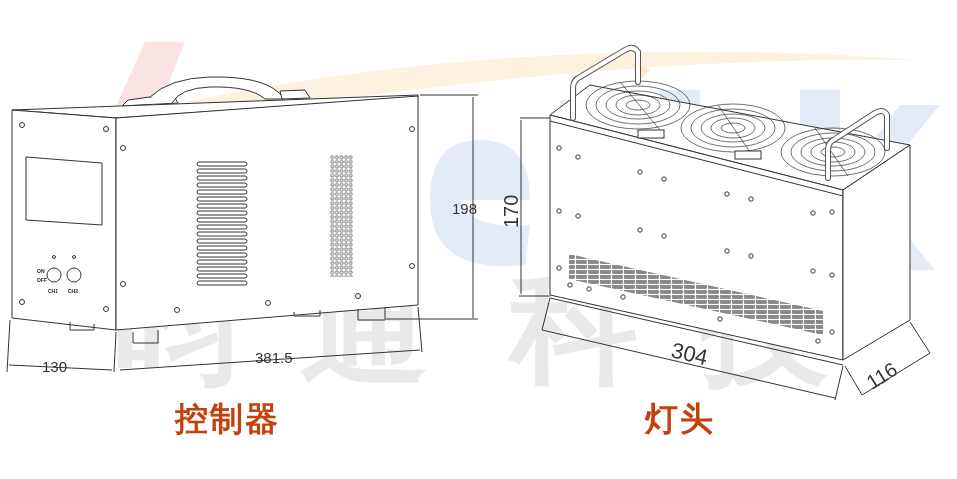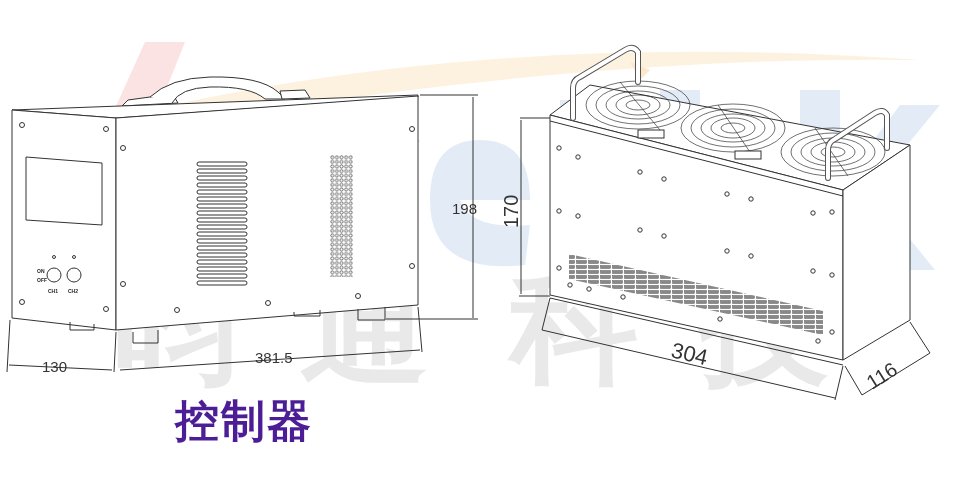--- a/index.html
+++ b/index.html
@@ -2,22 +2,22 @@
 <html><head>
 <meta charset="utf-8">
 <style>
   html, body { margin: 0; padding: 0; background: #ffffff; }
   body { width: 957px; height: 479px; overflow: hidden; position: relative;
          font-family: "DejaVu Sans", sans-serif; }
   .stage { position: absolute; left: 0; top: 0; width: 957px; height: 479px; }
   svg.drawing { position: absolute; left: 0; top: 0; }
   .wm-cjk { position: absolute; font-family: "DejaVu Sans", sans-serif; color: #e9e9e9;
             font-size: 128px; font-weight: bold; line-height: 1; top: 262px; }
-  .label { position: absolute; font-family: Liberation Mono, monospace; font-weight: bold;
-           color: #4c1d95; font-size: 44px; line-height: 1; letter-spacing: 2px; }
+  .label { position: absolute; font-family: Liberation Sans, sans-serif; font-weight: bold;
+           color: #c2410c; font-size: 33px; line-height: 1; letter-spacing: 2px; }
   .dim { font-family: "Liberation Sans", sans-serif; fill: #333; }
 </style>
 </head>
 <body>
 
 <div class="stage">
 
   <div class="wm-cjk" style="left:112px;">昀</div>
   <div class="wm-cjk" style="left:300px;">通</div>
   <div class="wm-cjk" style="left:510px;">科</div>
@@ -203,13 +203,14 @@
         <rect x="0.5" y="0.5" width="10" height="3" fill="#888" stroke="#444" stroke-width="0.4"></rect>
       </pattern>
       <polygon points="569,254 823,311 823,335 569,279" fill="url(#slots)"></polygon>
     </g>
     <text class="dim" x="0" y="0" font-size="20" transform="translate(518,228) rotate(-90)">170</text>
     <text class="dim" x="0" y="0" font-size="22" transform="translate(670,357) rotate(13)">304</text>
     <text class="dim" x="0" y="0" font-size="20" transform="translate(872,390) rotate(-32)">116</text>
   </svg>
 
   <div class="label" style="left:175px; top:402px;">控制器</div>
+  <div class="label" style="left:645px; top:402px;">灯头</div>
 </div>
 
 </body></html>

